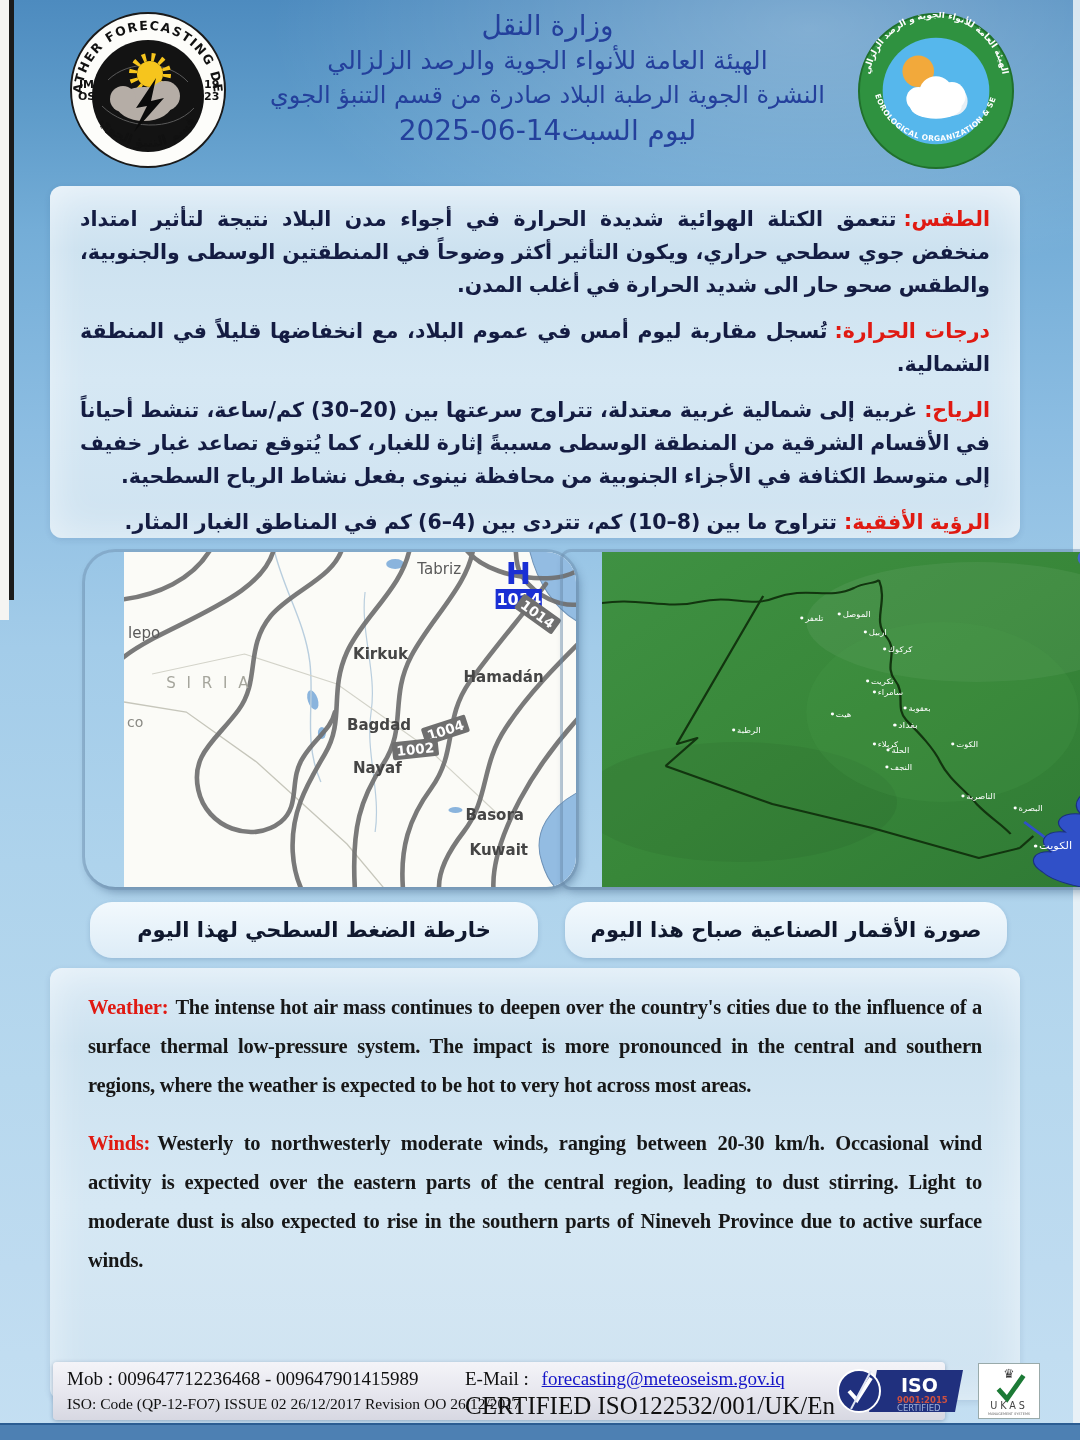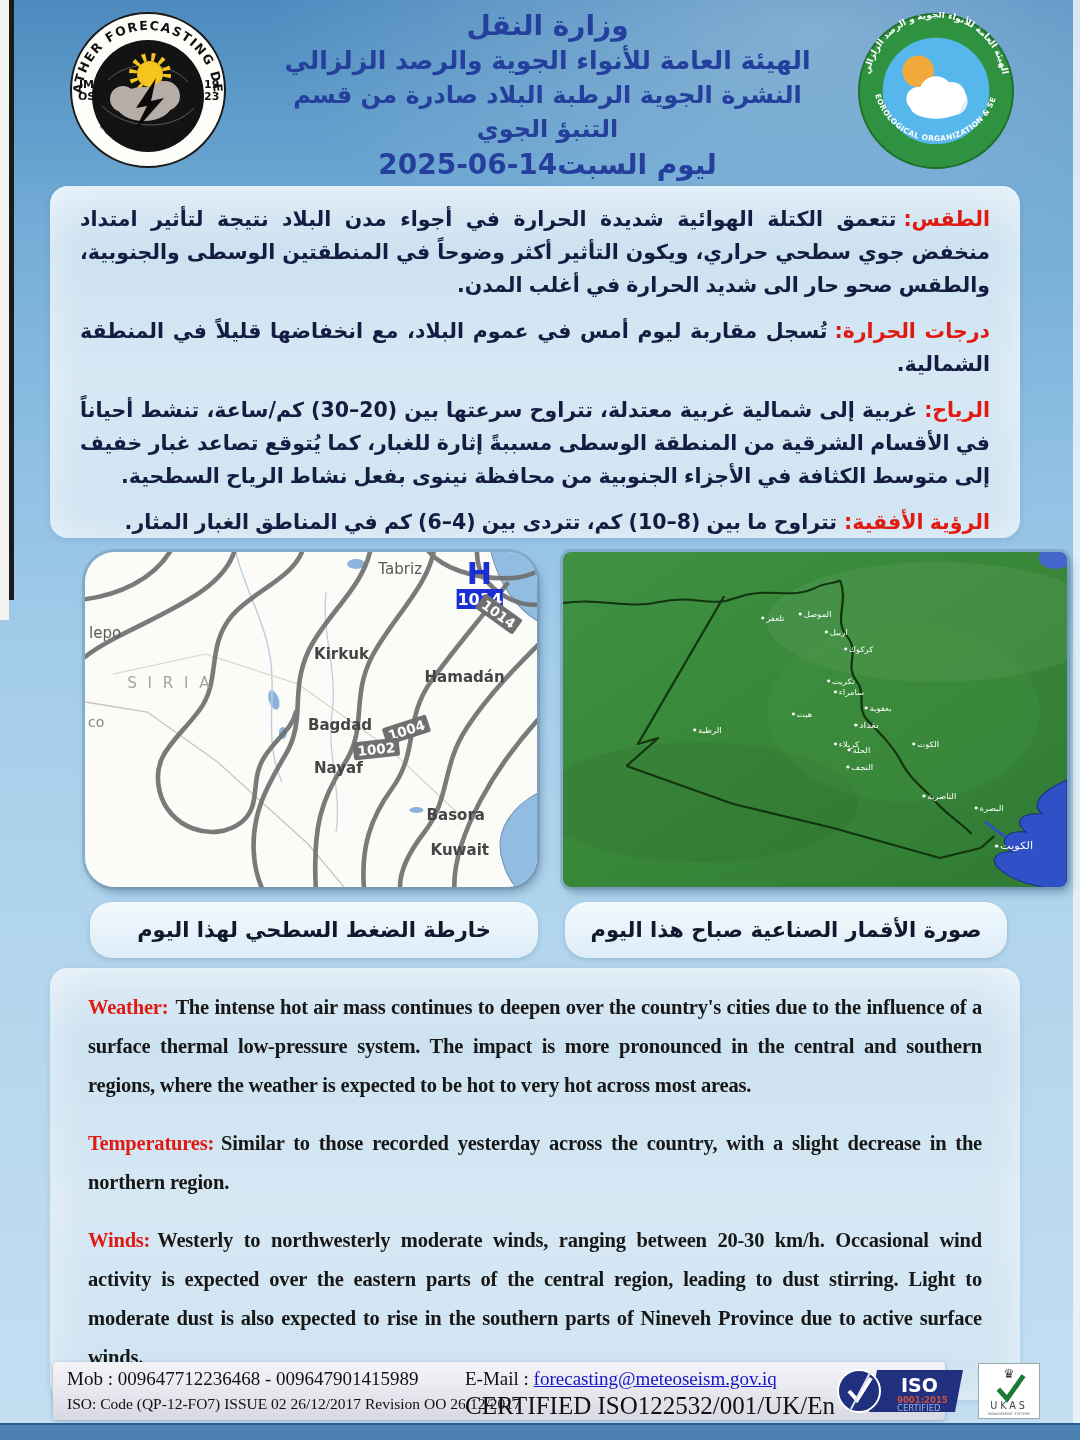--- a/index.html
+++ b/index.html
@@ -9,67 +9,67 @@
     background:
       radial-gradient(ellipse 900px 420px at 75% 2%, rgba(255,255,255,.28), rgba(255,255,255,0) 60%),
       linear-gradient(180deg,#4d8bbf 0%,#5f9cca 8%,#74add7 16%,#8cbde2 30%,#a3cce9 45%,#aed3ec 60%,#b7d8ee 75%,#bedbf0 88%,#c4dff2 100%);}
   .abs{position:absolute;}
   
   .edge-white{left:0;top:0;width:9px;height:620px;background:#f4f4f2;}
   .edge-black{left:9px;top:0;width:5px;height:600px;background:#1b1b1b;}
   .edge-right{right:0;top:0;width:7px;height:1424px;background:rgba(238,244,248,.85);}
 
   
-  .title-block{left:265px;top:8px;width:565px;text-align:center;direction:rtl;color:#24409c;font-weight:bold;}
+  .title-block{left:265px;top:8px;width:565px;text-align:center;direction:rtl;color:#24409c;font-weight:normal;}
   .t1{font-size:28px;line-height:36px;}
   .t2{font-size:25px;line-height:34px;}
   .t3{font-size:24px;line-height:34px;}
   .t4{font-size:28px;line-height:38px;}
 
   
-  .panel{left:50px;width:970px;border-radius:18px;
+  .panel{left:50px;width:970px;border-radius:12px;
     background:linear-gradient(180deg,#dcebf6 0%,#cde2f0 18%,#d6e8f4 55%,#cfe3f1 100%);
     box-shadow:inset 0 0 40px rgba(255,255,255,.55), 0 2px 6px rgba(30,60,110,.12);}
   .panel-ar{top:186px;height:352px;}
   .panel-en{top:968px;height:432px;}
 
   .ar-text{direction:rtl;text-align:justify;color:#141c42;font-weight:bold;
     font-size:20.5px;line-height:33px;padding:17px 30px 0 30px;word-spacing:-1px;}
   .ar-text p{margin:0 0 13px 0;}
   .lbl{color:#e01a12;}
   .ar-text .lbl{margin-left:7px;}
 
   .en-text{direction:ltr;text-align:justify;color:#171717;font-weight:bold;
     font-family:"Liberation Serif","DejaVu Serif",serif;
     font-size:20.5px;line-height:39px;padding:20px 38px 0 38px;letter-spacing:-0.2px;}
   .en-text p{margin:0 0 19px 0;}
   .en-text .lbl{margin-right:7px;}
 
   
   .mapbox{border-radius:30px;overflow:hidden;
-    box-shadow:0 0 0 3px rgba(110,145,175,.45), 3px 5px 10px rgba(10,40,80,.35);}
+    box-shadow:0 0 0 3px rgba(110,145,175,.45), 3px 5px 10px rgba(10,40,80,.35);padding-left:39px;}
   .mapbox svg{display:block;width:100%;height:100%;}
   .map-pressure{left:85px;top:552px;width:452px;height:335px;}
   .map-sat{left:563px;top:552px;width:504px;height:335px;border-radius:8px;}
 
   .caption{top:902px;height:56px;border-radius:22px;direction:rtl;text-align:center;
     background:linear-gradient(180deg,#f2f9fd 0%,#ddecf7 100%);
     box-shadow:0 2px 5px rgba(30,60,110,.18);
     color:#10182e;font-weight:bold;font-size:21px;line-height:56px;}
   .cap-left{left:90px;width:448px;}
   .cap-right{left:565px;width:442px;}
 
   
   .footbar{left:53px;top:1362px;width:892px;height:58px;border-radius:4px;
     background:linear-gradient(180deg,#f4f4f8 0%,#e6e6ee 55%,#d7d8e2 100%);
     box-shadow:0 1px 4px rgba(20,40,80,.3);
     font-family:"Liberation Serif","DejaVu Serif",serif;color:#101010;}
   .mob{left:14px;top:6px;font-size:19px;}
   .emailline{left:412px;top:6px;font-size:19px;}
-  .emailline a{color:#1515c8;}
+  .emailline a{color:#1515c8;margin-left:8px;}
   .isoline{left:14px;top:33px;font-size:15.5px;}
   .certline{left:412px;top:30px;font-size:25px;}
   .iso-badge{left:782px;top:3px;width:132px;height:52px;}
   .ukas-badge{left:925px;top:1px;width:62px;height:56px;background:#fff;border:1px solid #9aa;box-sizing:border-box;}
   .bottom-strip{left:0;top:1423px;width:1080px;height:17px;background:#4d80b3;border-top:2px solid #2b5d93;}
 
   svg text{font-family:"DejaVu Sans","Liberation Sans",sans-serif;}
 </style>
 </head>
 <body>
@@ -307,21 +307,20 @@
       </g>
     </svg>
   </div>
 
   <div class="abs caption cap-left">خارطة الضغط السطحي لهذا اليوم</div>
   <div class="abs caption cap-right">صورة الأقمار الصناعية صباح هذا اليوم</div>
 
   <div class="abs panel panel-en">
     <div class="en-text">
       <p><b class="lbl">Weather:</b><span>The intense hot air mass continues to deepen over the country's cities due to the influence of a surface thermal low-pressure system. The impact is more pronounced in the central and southern regions, where the weather is expected to be hot to very hot across most areas.</span></p>
-      <p><b class="lbl">Temperatures:</b><span>Similar to those recorded yesterday across the country, with a slight decrease in the northern region.</span></p>
       <p><b class="lbl">Winds:</b><span>Westerly to northwesterly moderate winds, ranging between 20-30 km/h. Occasional wind activity is expected over the eastern parts of the central region, leading to dust stirring. Light to moderate dust is also expected to rise in the southern parts of Nineveh Province due to active surface winds.</span></p>
     </div>
   </div>
 
   <div class="abs footbar">
     <div class="abs mob">Mob : 009647712236468 - 009647901415989</div>
     <div class="abs emailline">
       <span>E-Mail : </span><a href="#">forecasting@meteoseism.gov.iq</a>
     </div>
     <div class="abs isoline">ISO: Code (QP-12-FO7)   ISSUE 02   26/12/2017 Revision   OO   26/12/2017</div>

